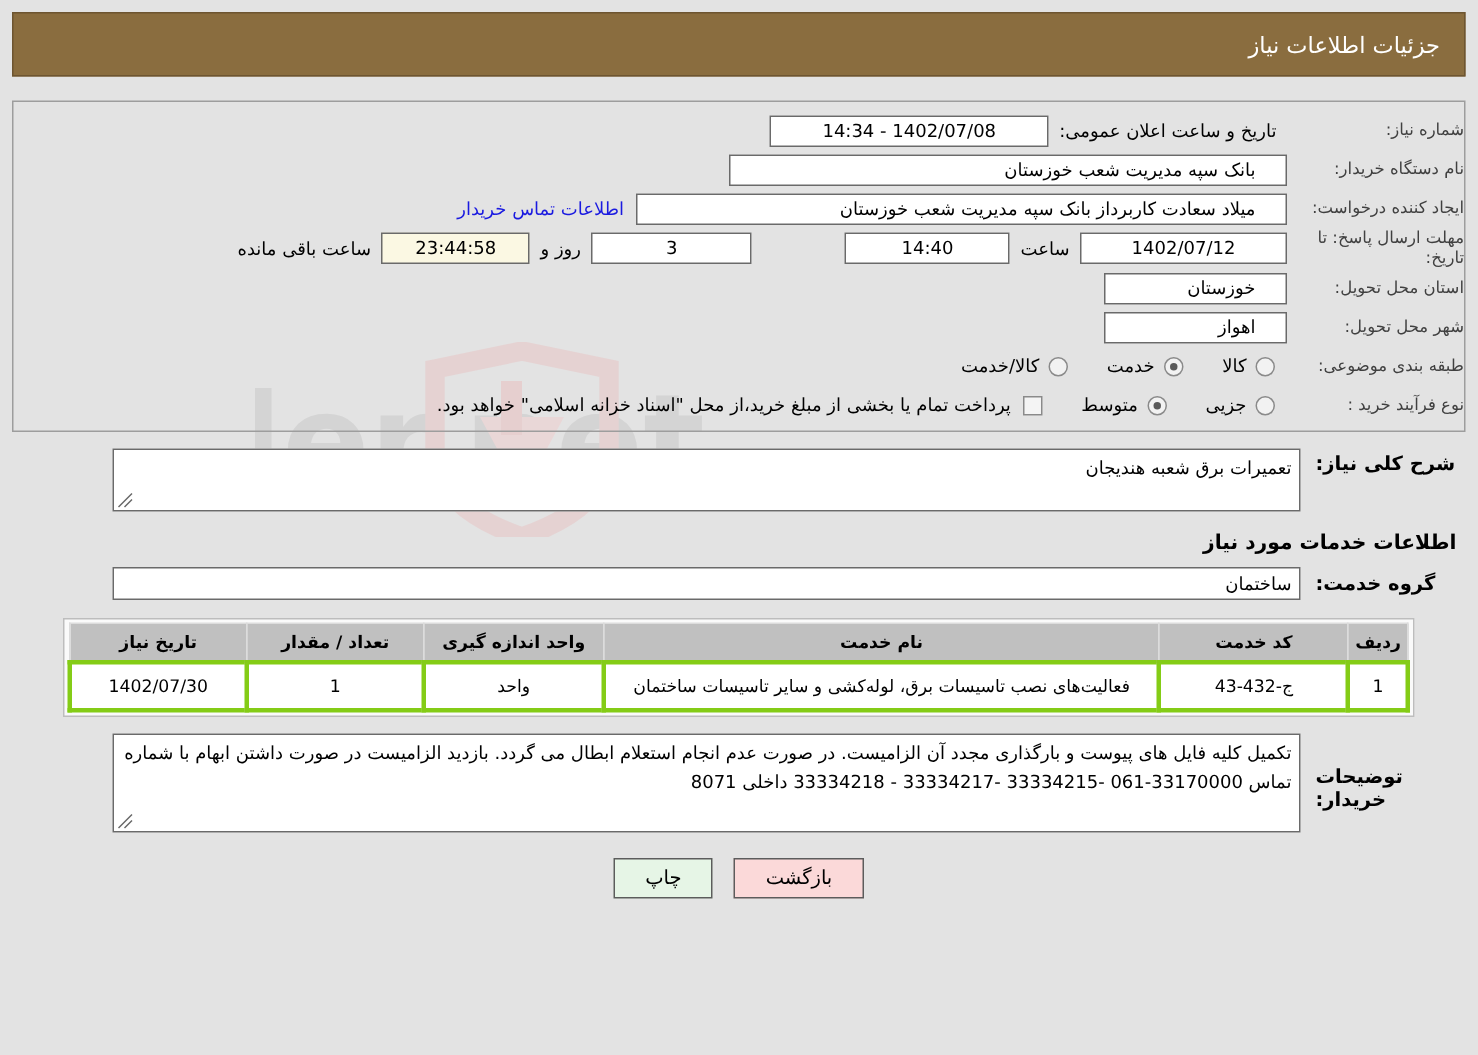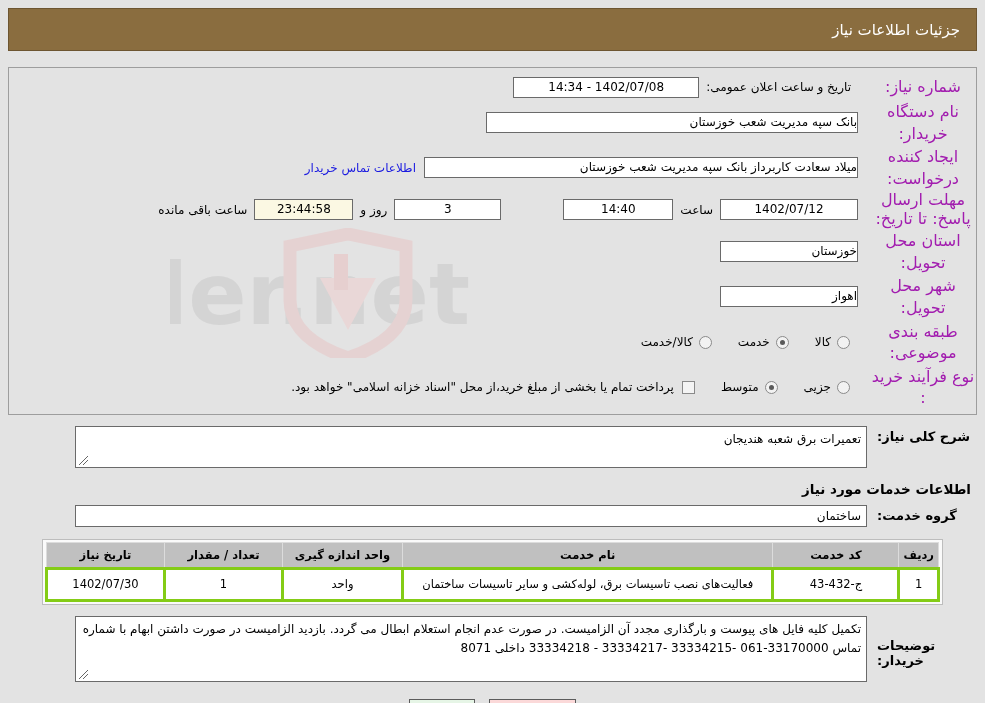--- a/index.html
+++ b/index.html
@@ -66,46 +66,46 @@
   .frow {
     display: flex;
     align-items: center;
     justify-content: flex-start;
     min-height: 26px;
     padding: 1px 0;
   }
   .flabel {
     width: 118px;
     min-width: 118px;
-    text-align: center;
+    text-align: right;
     padding-left: 12px;
-    color: #a21caf;
-    font-size: 16px;
+    color: #404040;
+    font-size: 11px;
     line-height: 1.35;
   }
   .flabel.two-line { line-height: 1.15; }
   .fld {
     background: #ffffff;
     border: 1px solid #6a6a6a;
     height: 21px;
     line-height: 19px;
-    padding: 0 0;
+    padding: 0 20px;
     font-size: 12px;
     color: #000;
     text-align: right;
     overflow: hidden;
     white-space: nowrap;
   }
   .fld.center { text-align: center; }
   .fld.cream { background: #fbf8e3; }
   .w-num   { width: 275px; }
   .w-wide  { width: 372px; }
   .w-wide2 { width: 434px; }
   .w-date  { width: 138px; }
-  .w-prov  { width: 138px; }
+  .w-prov  { width: 122px; }
   .w-time  { width: 110px; margin-left: 36px; }
   .w-days  { width: 107px; }
   .w-count { width: 99px; }
   .w-pub   { width: 186px; }
 
   .inline-txt {
     padding: 0 7px;
     font-size: 12px;
     white-space: nowrap;
   }

